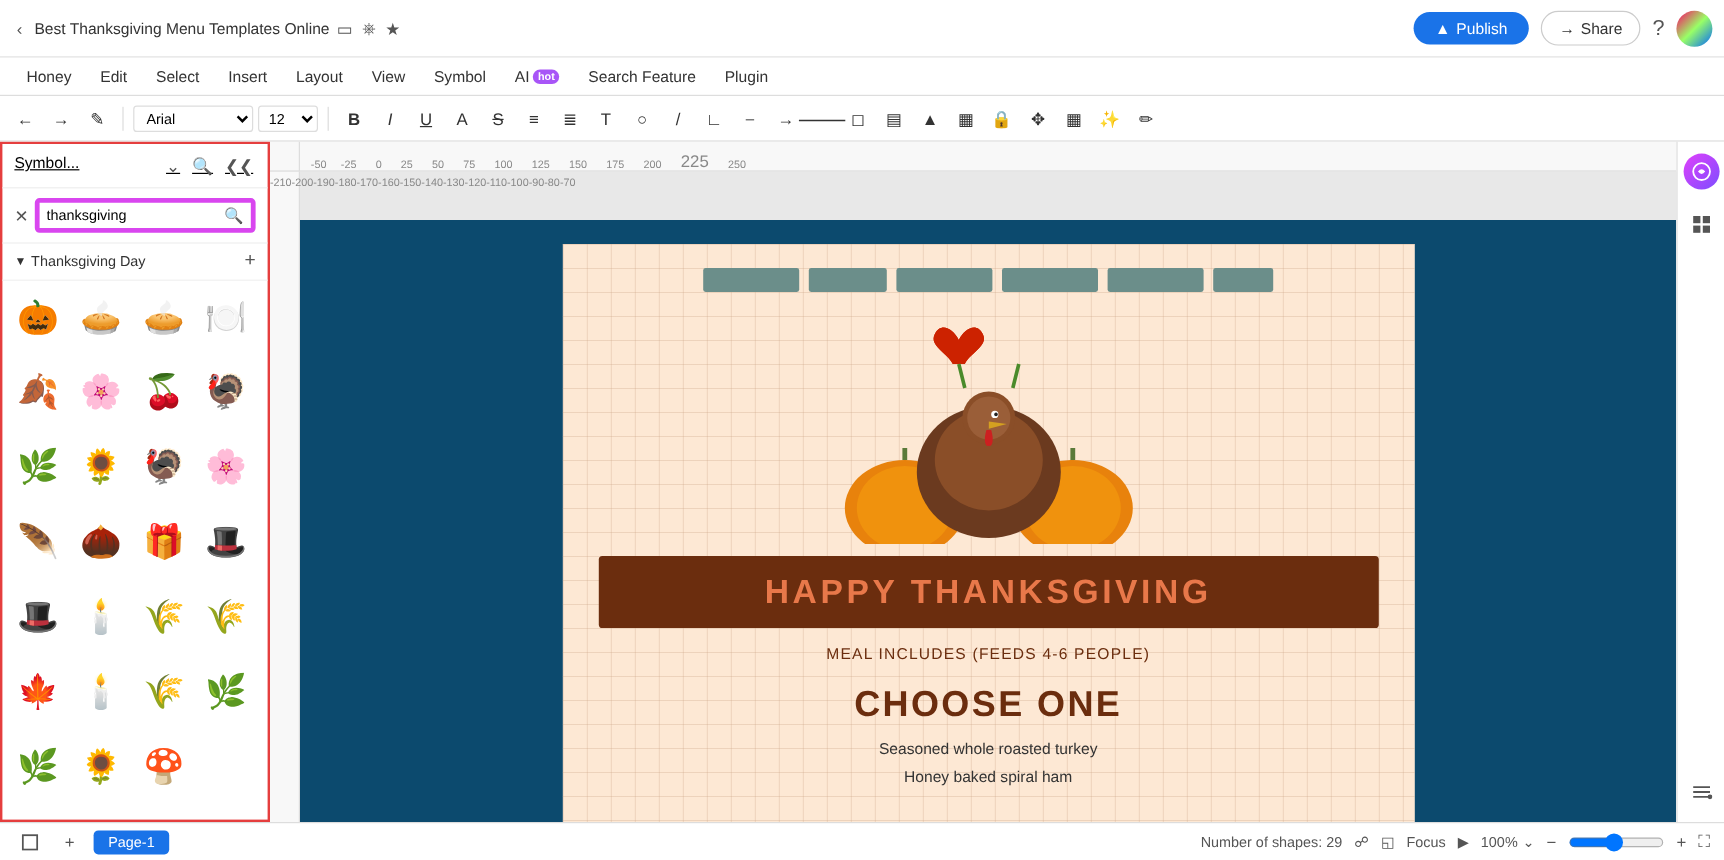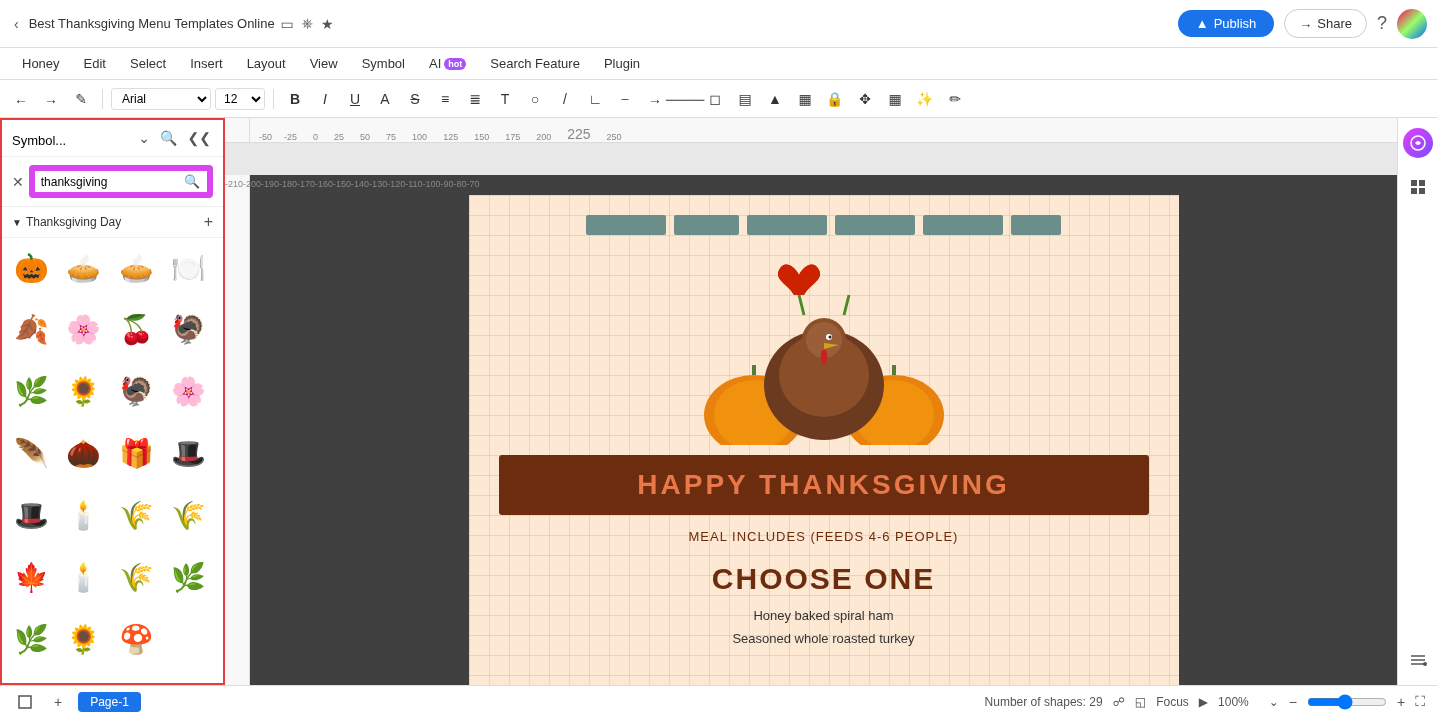--- a/index.html
+++ b/index.html
@@ -133,40 +133,41 @@
       width: 225px;
       background: #fff;
       border-right: 1px solid #ddd;
       display: flex;
       flex-direction: column;
       flex-shrink: 0;
       border: 2px solid #e53e3e;
     }
     .sidebar-header {
       display: flex;
-      align-items: flex-end;
+      align-items: flex-start;
       padding: 8px 10px;
       border-bottom: 1px solid #eee;
       gap: 6px;
+      text-decoration: underline;
     }
     .sidebar-title { font-size: 13px; font-weight: 500; flex: 1; }
     .sidebar-icon-btn { cursor: pointer; color: #555; font-size: 14px; padding: 2px; }
     .sidebar-search-bar {
       display: flex;
       align-items: center;
       padding: 8px 10px;
       border-bottom: 1px solid #eee;
       gap: 5px;
     }
     .sidebar-close { cursor: pointer; color: #555; font-size: 14px; }
     .search-input-wrap {
       flex: 1;
       display: flex;
-      align-items: flex-end;
-      border: 6px solid #d946ef;
+      align-items: flex-start;
+      border: 4px solid #d946ef;
       border-radius: 4px;
       padding: 3px 6px;
       gap: 22px;
     }
     .search-input {
       border: none;
       outline: none;
       font-size: 12px;
       flex: 1;
       width: 100%;
@@ -204,21 +205,20 @@
       transition: background 0.15s;
     }
 
     
     #canvas-area {
       flex: 1;
       display: flex;
       flex-direction: column;
       overflow: hidden;
       position: relative;
-      gap: 32px;
     }
     #ruler-corner { width: 25px; height: 25px; background: #f8f8f8; border-right: 1px solid #ddd; border-bottom: 1px solid #ddd; flex-shrink: 0; }
     #ruler-h {
       height: 25px;
       flex: 1;
       background: #f8f8f8;
       border-bottom: 1px solid #ddd;
       position: relative;
       overflow: hidden;
     }
@@ -226,22 +226,23 @@
     #ruler-v {
       width: 25px;
       background: #f8f8f8;
       border-right: 1px solid #ddd;
       flex-shrink: 0;
       position: relative;
     }
     #canvas-scroll {
       flex: 1;
       overflow: auto;
-      background: #404040;
-      display: flex;
+      background: #0c4a6e;
+      display: flex;
+      margin-top: 40px;
     }
     #canvas-inner {
       margin: 20px auto;
       position: relative;
     }
     #canvas-content {
       width: 710px;
       background: #fde8d4;
       position: relative;
       overflow: hidden;
@@ -354,21 +355,21 @@
     }
     .page-tab {
       background: #1a73e8;
       color: #fff;
       padding: 3px 12px;
       border-radius: 4px;
       font-size: 12px;
       cursor: pointer;
     }
     .status-right { margin-left: auto; display: flex; align-items: center; gap: 10px; }
-    .zoom-ctrl { display: flex; align-items: center; gap: 20px; cursor: pointer; }
+    .zoom-ctrl { display: flex; align-items: center; gap: 4px; cursor: pointer; }
 
     
     .ruler-h-content {
       display: flex;
       align-items: flex-end;
       height: 100%;
       padding-left: 5px;
       gap: 0;
       font-size: 9px;
       color: #888;
@@ -614,22 +615,22 @@
             </div>
 
             <div class="meal-text">
               <span>MEAL INCLUDES (FEEDS 4-6 PEOPLE)</span>
             </div>
 
             <div class="choose-heading">
               <span>CHOOSE ONE</span>
             </div>
             <div class="menu-items">
+              <div>Seasoned whole roasted turkey</div>
               <div>Honey baked spiral ham</div>
-              <div>Seasoned whole roasted turkey</div>
             </div>
 
           </div>
         </div>
       </div>
     </div>
   </div>
 
   <div id="right-panel">
     <div class="rp-btn active" title="AI Assist">

